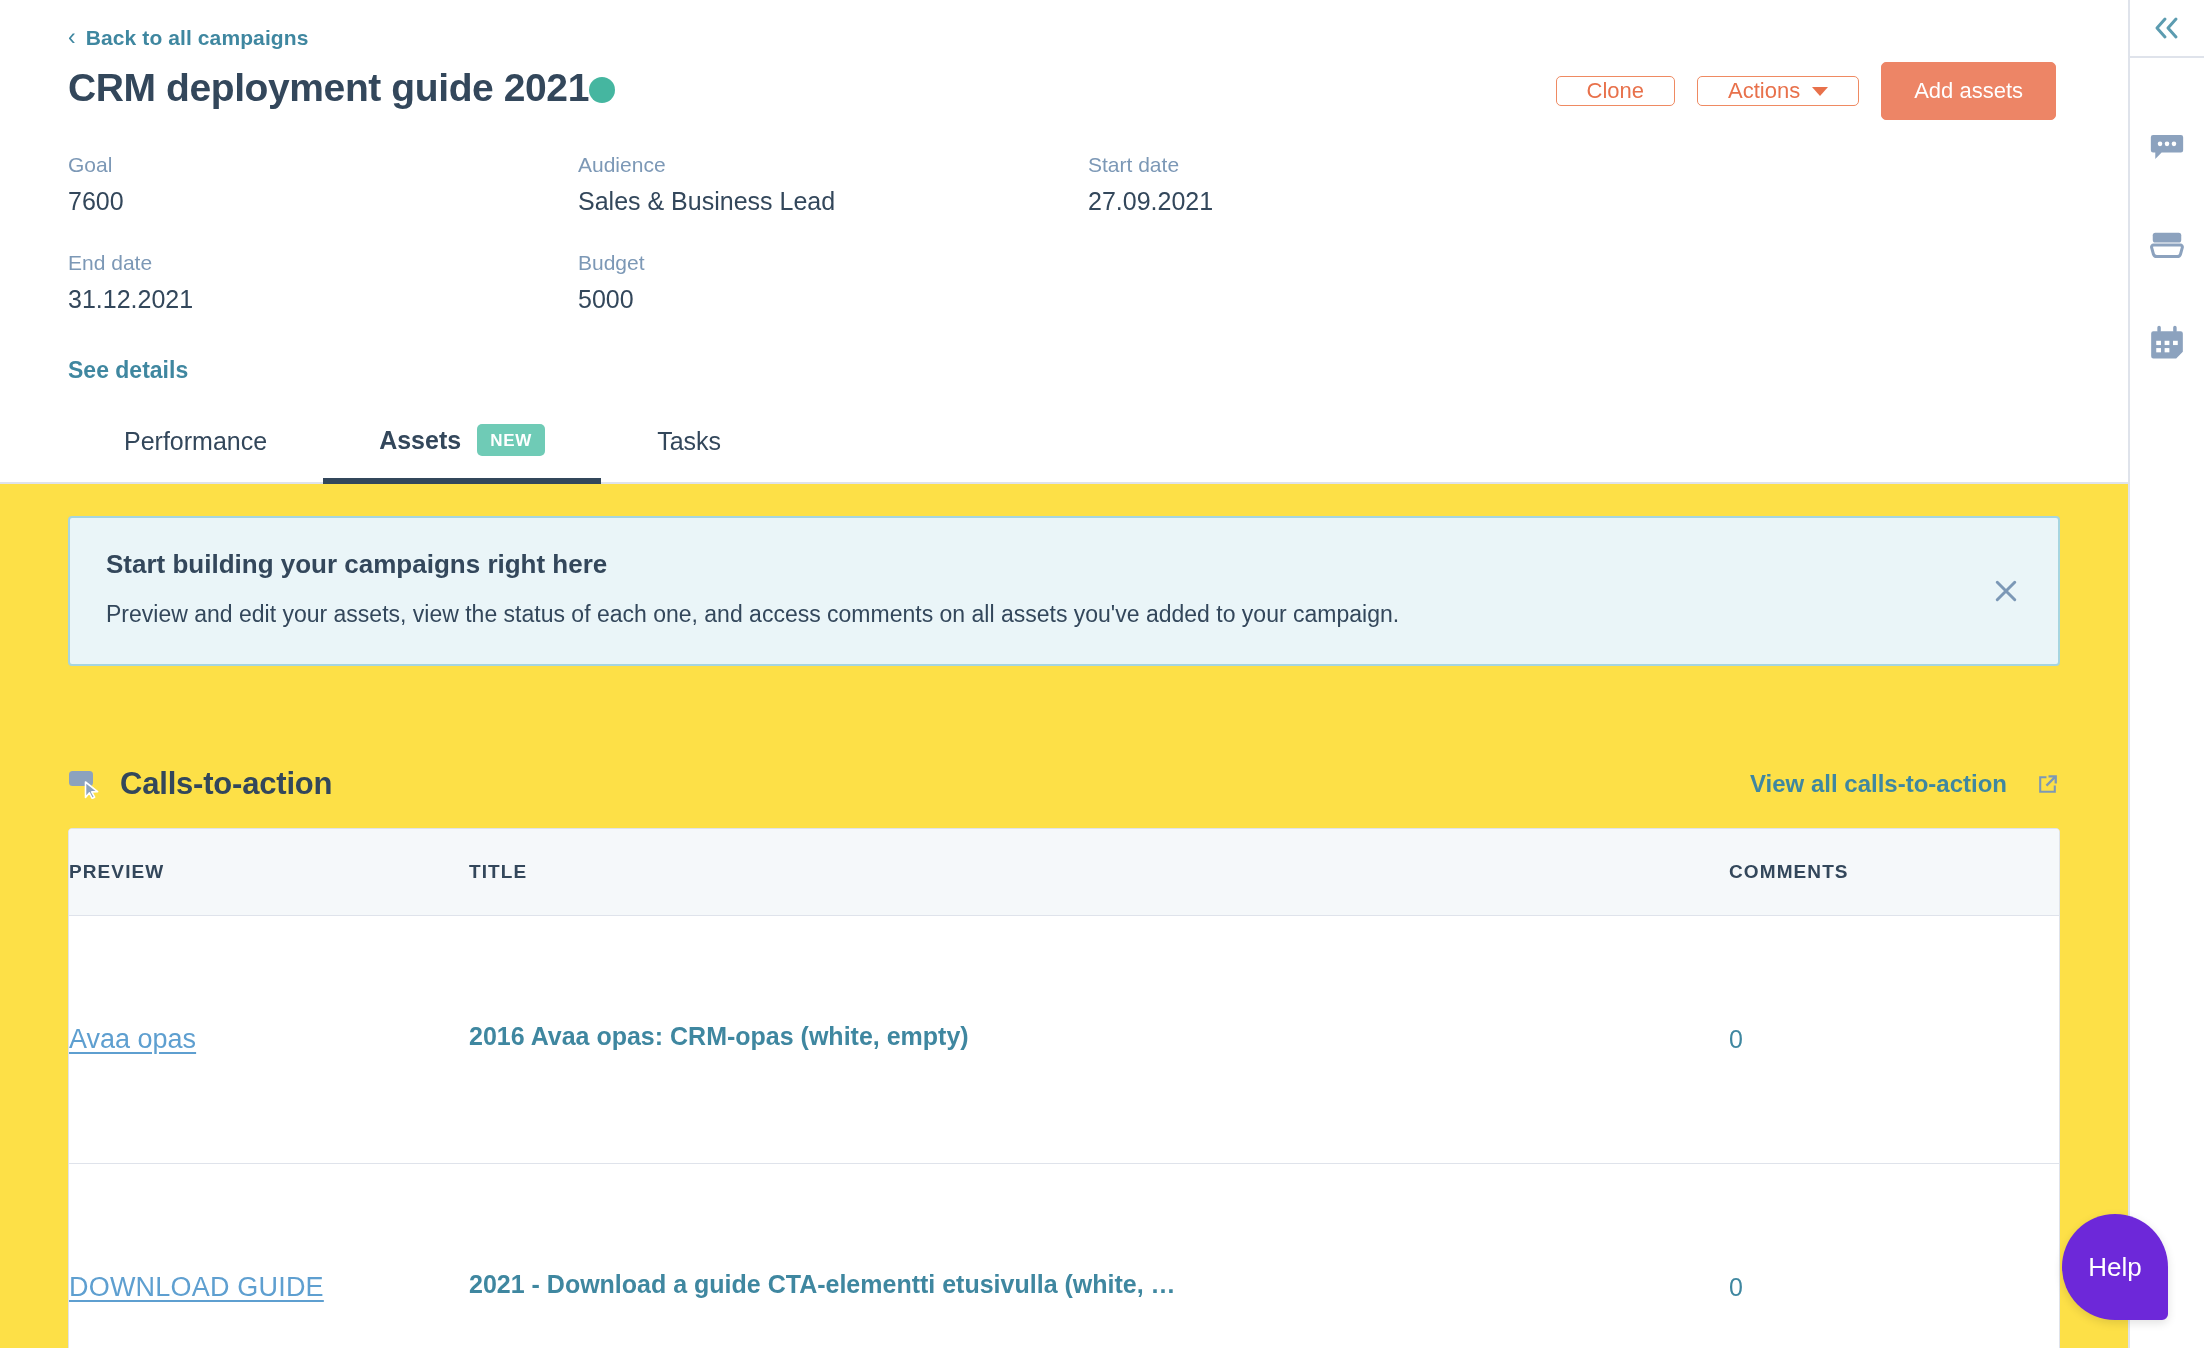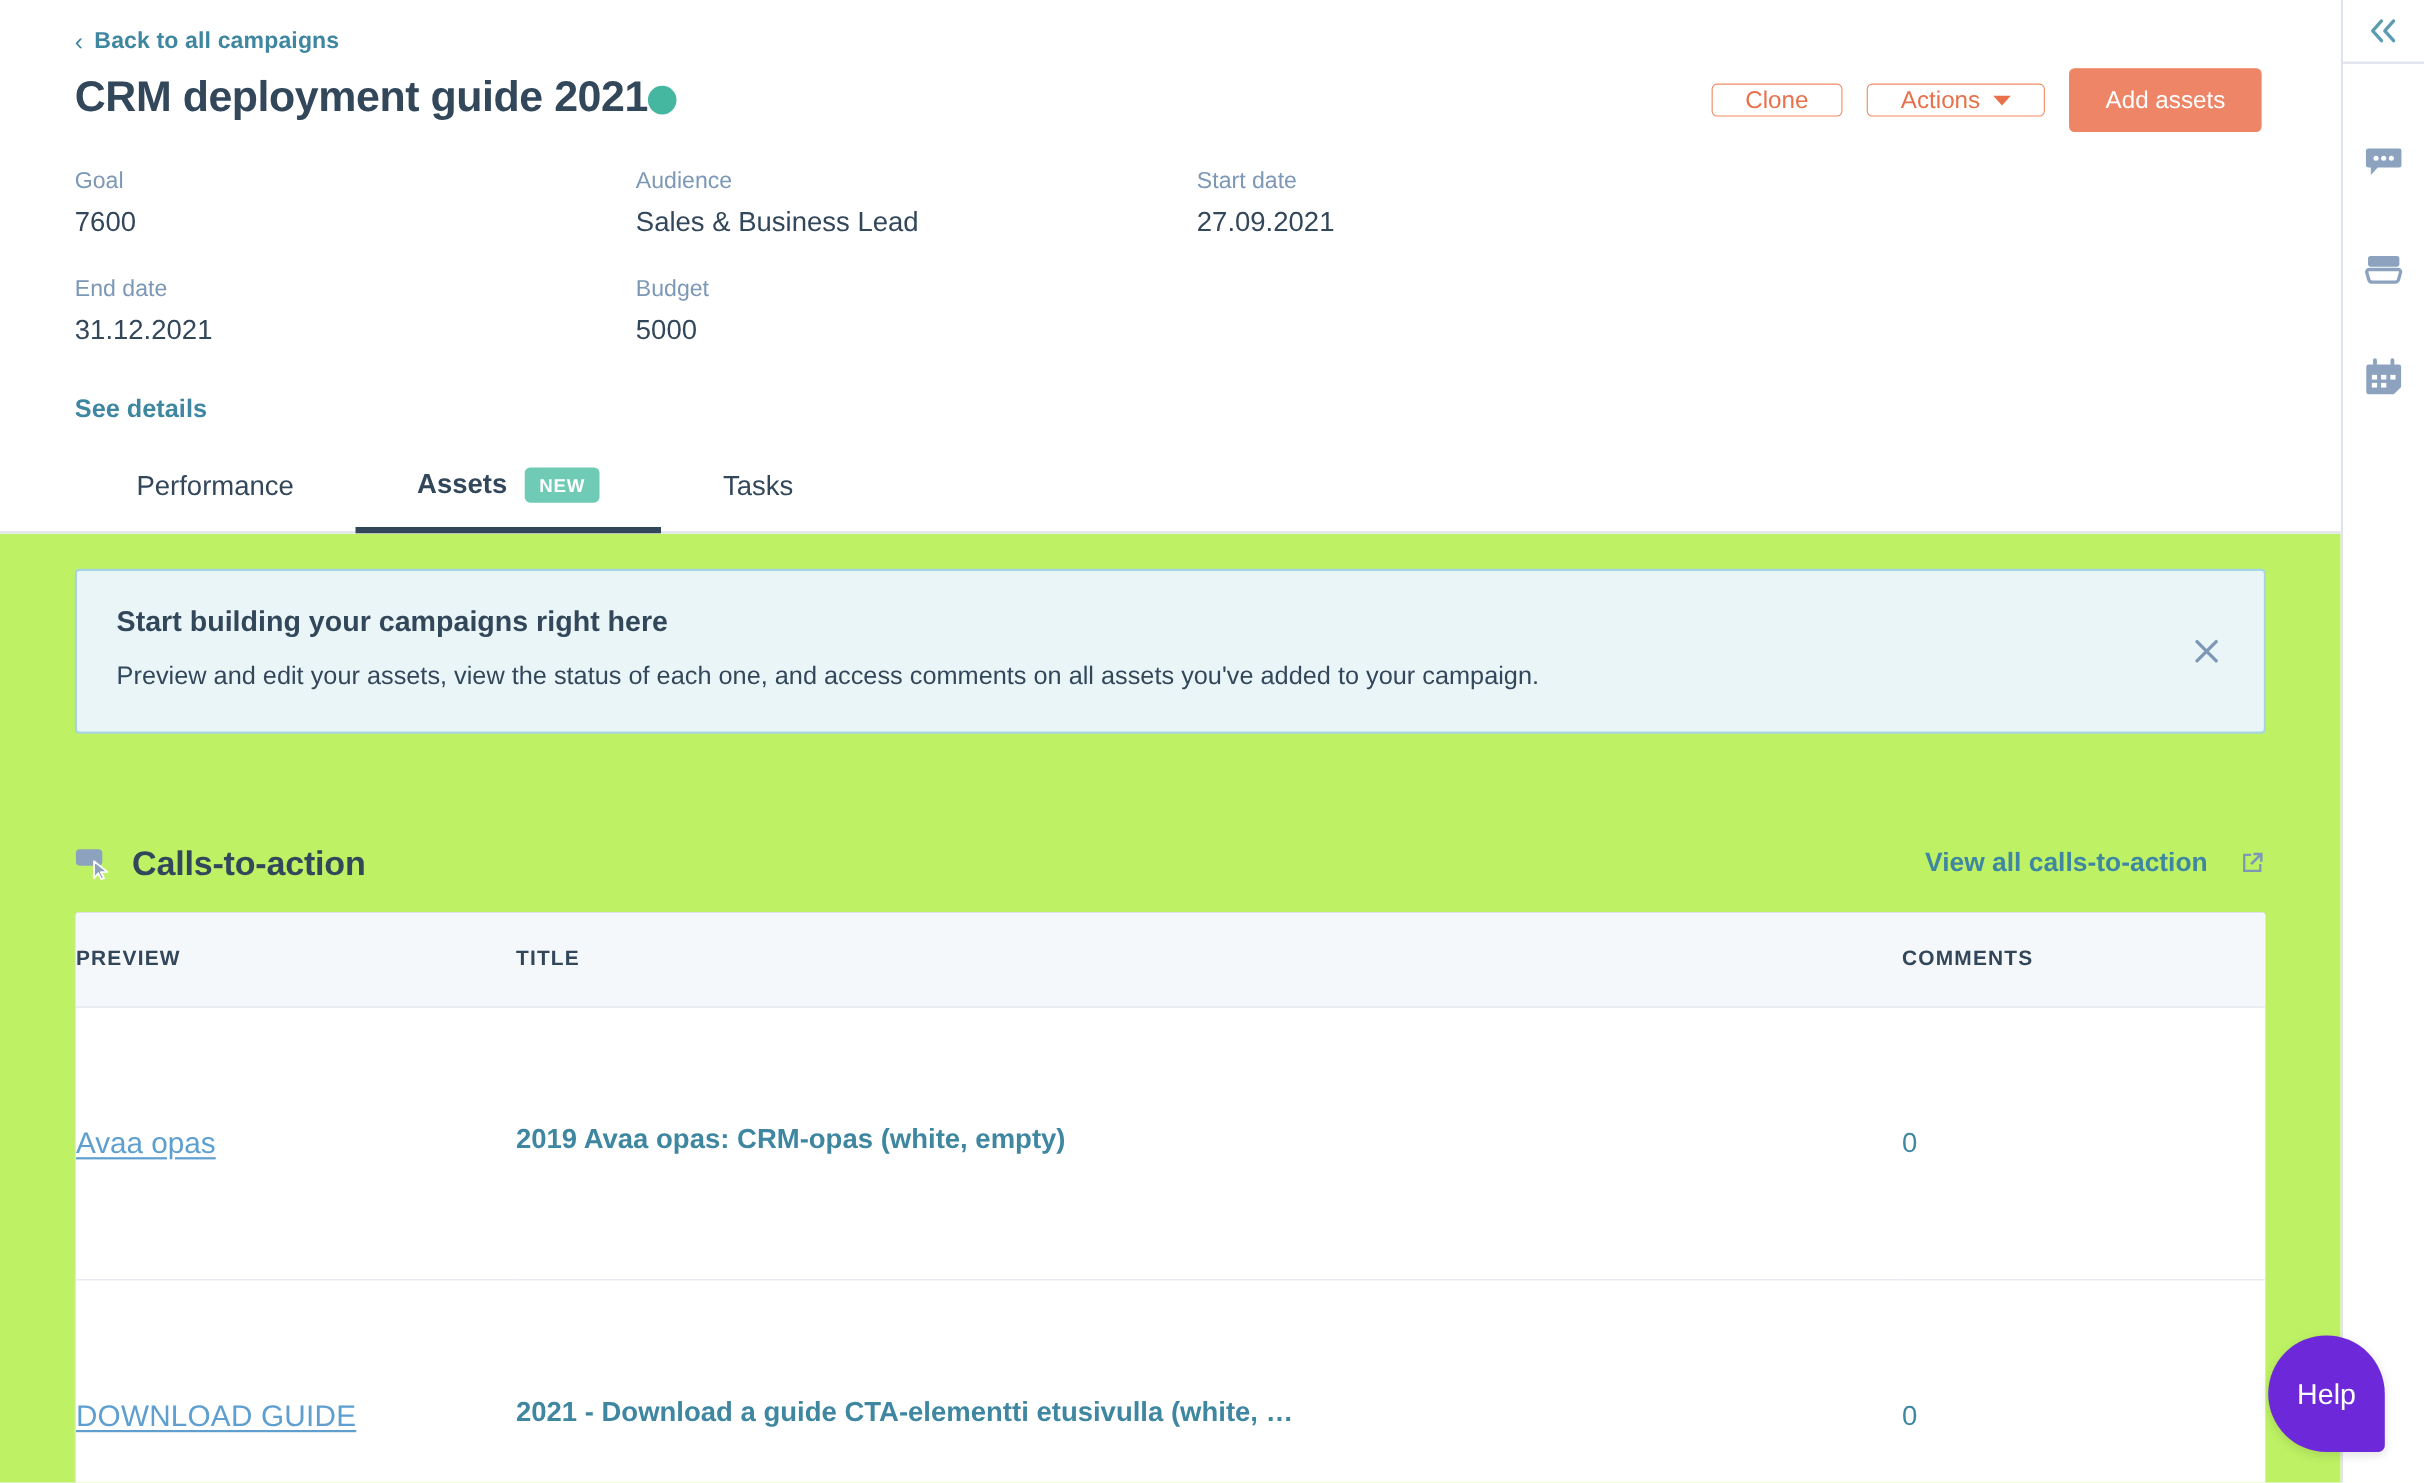--- a/index.html
+++ b/index.html
@@ -188,21 +188,21 @@
     font-weight: 700;
     letter-spacing: .8px;
     padding: 8px 13px 7px 13px;
     border-radius: 5px;
     line-height: 1;
   }
 
   
   .page-body {
     flex: 1 1 auto;
-    background: #bef264;
+    background: #fde047;
     padding: 32px 68px 0 68px;
     overflow: hidden;
   }
 
   
   .banner {
     background: #eaf5f8;
     border: 2px solid #a6d5e0;
     border-radius: 4px;
     padding: 30px 36px 34px 36px;
@@ -506,21 +506,21 @@
               <th class="col-title">TITLE</th>
               <th class="col-comments">COMMENTS</th>
             </tr>
           </thead>
           <tbody>
             <tr>
               <td class="col-preview">
                 <a class="preview-link">Avaa opas</a>
               </td>
               <td class="col-title">
-                <a class="title-link">2019 Avaa opas: CRM-opas (white, empty)</a>
+                <a class="title-link">2016 Avaa opas: CRM-opas (white, empty)</a>
               </td>
               <td class="col-comments">
                 <a class="comments-link">0</a>
               </td>
             </tr>
             <tr>
               <td class="col-preview">
                 <a class="preview-link caps">DOWNLOAD GUIDE</a>
               </td>
               <td class="col-title">

